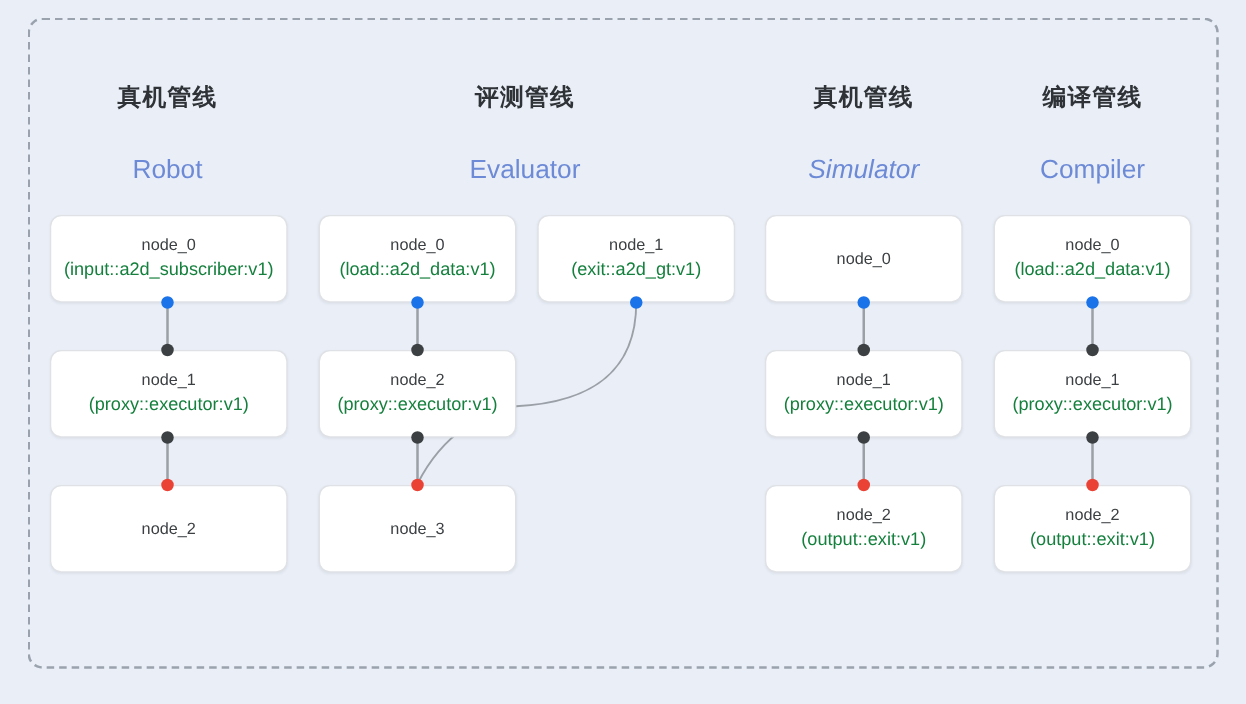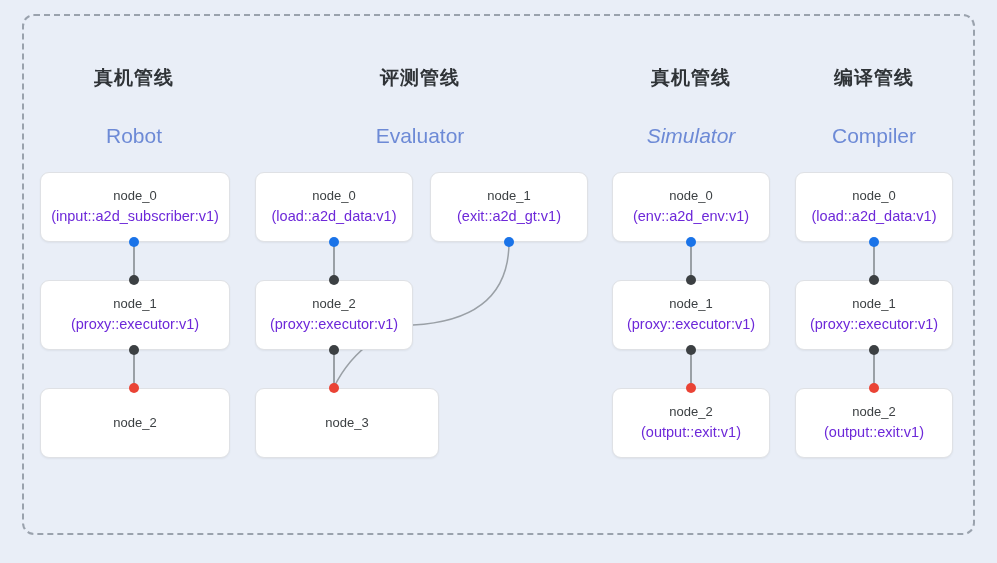--- a/index.html
+++ b/index.html
@@ -60,21 +60,21 @@
     box-shadow: 0 1px 2px rgba(60,64,67,0.07);
     z-index: 3;
   }
   .node-title {
     font-size: 13px;
     color: #3c4043;
     line-height: 1.5;
   }
   .node-sub {
     font-size: 14.5px;
-    color: #6d28d9;
+    color: #15803d;
     line-height: 1.5;
     white-space: nowrap;
     text-align: center;
   }
   .edge-line {
     position: absolute;
     width: 1.5px;
     background: #9aa0a6;
     z-index: 1;
   }
@@ -149,28 +149,27 @@
       <div class="node-sub">(load::a2d_data:v1)</div>
     </div>
     <div class="node" style="left: 430px; top: 172px; width: 158px; height: 70px;">
       <div class="node-title">node_1</div>
       <div class="node-sub">(exit::a2d_gt:v1)</div>
     </div>
     <div class="node" style="left: 255px; top: 280px; width: 158px; height: 70px;">
       <div class="node-title">node_2</div>
       <div class="node-sub">(proxy::executor:v1)</div>
     </div>
-    <div class="node" style="left: 255px; top: 388px; width: 184px; height: 70px;">
+    <div class="node" style="left: 255px; top: 388px; width: 158px; height: 70px;">
       <div class="node-title">node_3</div>
     </div>
     <div class="col-title" style="left: 541px; top: 65px; width: 300px;">真机管线</div>
     <div class="col-sub" style="left: 541px; top: 124px; width: 300px; font-style: italic;">Simulator</div>
     <div class="node" style="left: 612px; top: 172px; width: 158px; height: 70px;">
       <div class="node-title">node_0</div>
-      <div class="node-sub">(env::a2d_env:v1)</div>
     </div>
     <div class="node" style="left: 612px; top: 280px; width: 158px; height: 70px;">
       <div class="node-title">node_1</div>
       <div class="node-sub">(proxy::executor:v1)</div>
     </div>
     <div class="node" style="left: 612px; top: 388px; width: 158px; height: 70px;">
       <div class="node-title">node_2</div>
       <div class="node-sub">(output::exit:v1)</div>
     </div>
     <div class="col-title" style="left: 724px; top: 65px; width: 300px;">编译管线</div>

